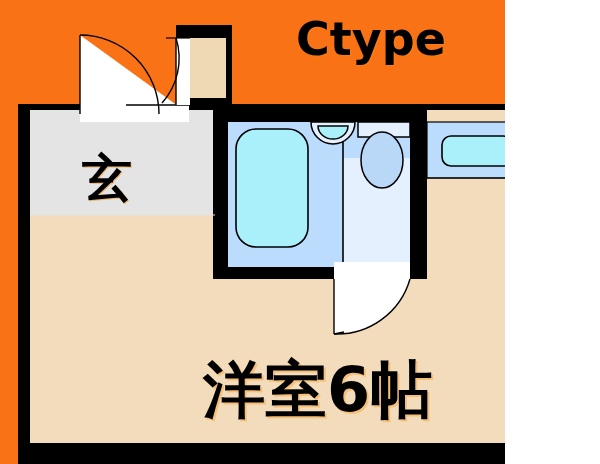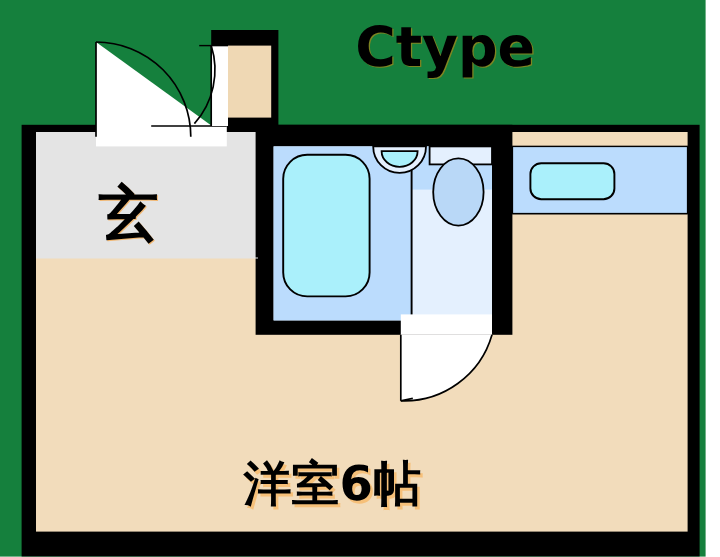--- a/index.html
+++ b/index.html
@@ -5,23 +5,23 @@
   html, body {
     margin: 0;
     padding: 0;
     background: #ffffff;
   }
   body {
     font-family: "Liberation Sans", sans-serif;
   }
   #floorplan {
     position: relative;
-    width: 588px;
+    width: 505px;
     height: 464px;
-    background: #15803d;
+    background: #f97316;
     overflow: hidden;
   }
   #floorplan svg {
     position: absolute;
     top: 0;
     left: 0;
   }
   .plan-label {
     position: absolute;
     font-family: "DejaVu Sans", sans-serif;
@@ -41,23 +41,22 @@
   }
   #genkan-label {
     left: 82px;
     top: 145px;
     font-size: 50px;
     text-shadow: 1px 1px 0 rgba(255,140,0,0.5);
   }
   #room-label {
     left: 203px;
     top: 348px;
-    font-size: 40px;
+    font-size: 62px;
     text-shadow: 2px 2px 0 rgba(255,140,0,0.35);
-    margin-top: 28px;
   }
 </style>
 </head>
 <body>
 
 <div id="floorplan">
 
   <svg width="600" height="464" viewBox="0 0 600 464">
 
     <g>

